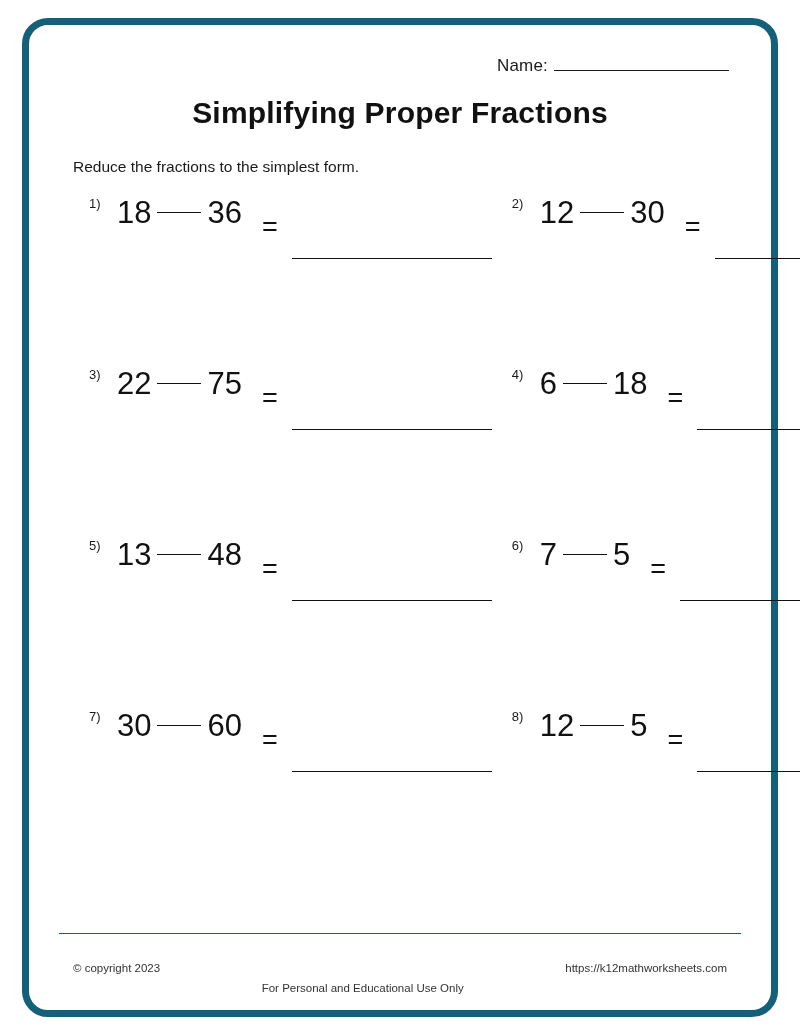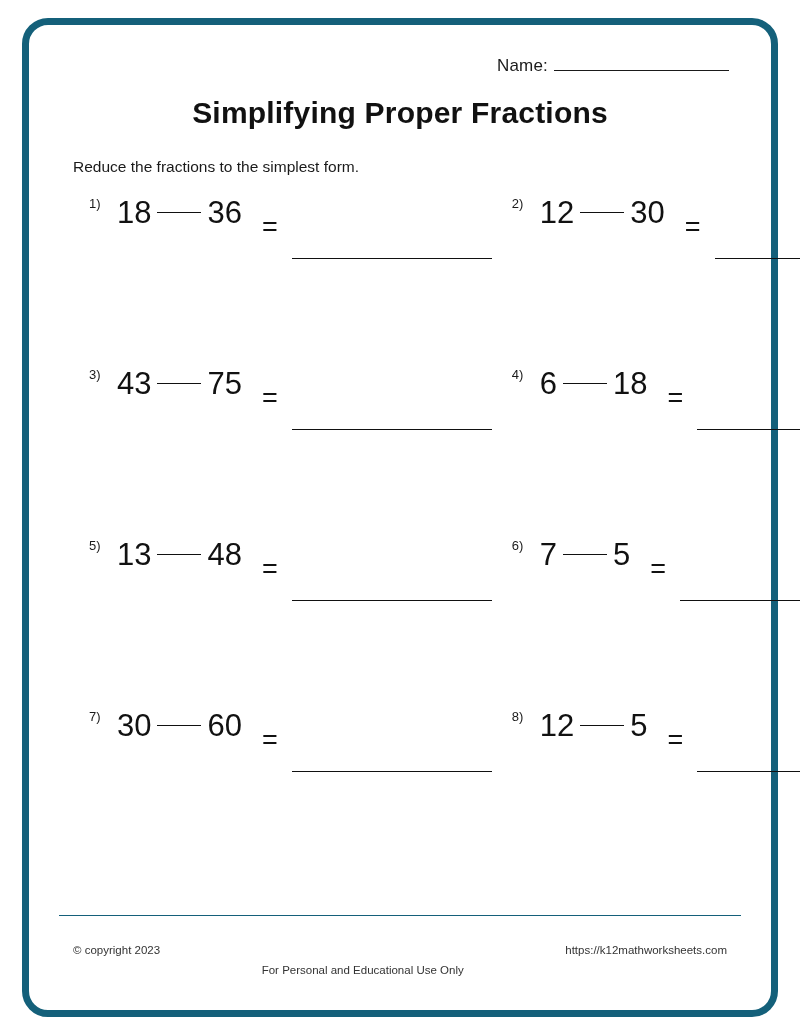--- a/index.html
+++ b/index.html
@@ -140,21 +140,21 @@
     width: 200px;
     border-bottom: 1.7px solid #111111;
     height: 0;
   }
 
   
   .footer {
     position: absolute;
     left: 30px;
     right: 30px;
-    bottom: 34px;
+    bottom: 16px;
   }
   .footer-rule {
     border-top: 1.6px solid #14607a;
     margin-bottom: 8px;
   }
   .footer-row {
     display: flex;
     justify-content: space-between;
     align-items: center;
     font-size: 11.5px;
@@ -199,21 +199,21 @@
             <span class="fbar"></span>
             <span class="denom">30</span>
           </span>
           <span class="equals">=</span>
           <span class="answer-blank"></span>
         </div>
 
         <div class="problem">
           <span class="qnum">3)</span>
           <span class="fraction">
-            <span class="numer">43</span>
+            <span class="numer">22</span>
             <span class="fbar"></span>
             <span class="denom">75</span>
           </span>
           <span class="equals">=</span>
           <span class="answer-blank"></span>
         </div>
 
         <div class="problem right">
           <span class="qnum">4)</span>
           <span class="fraction">

